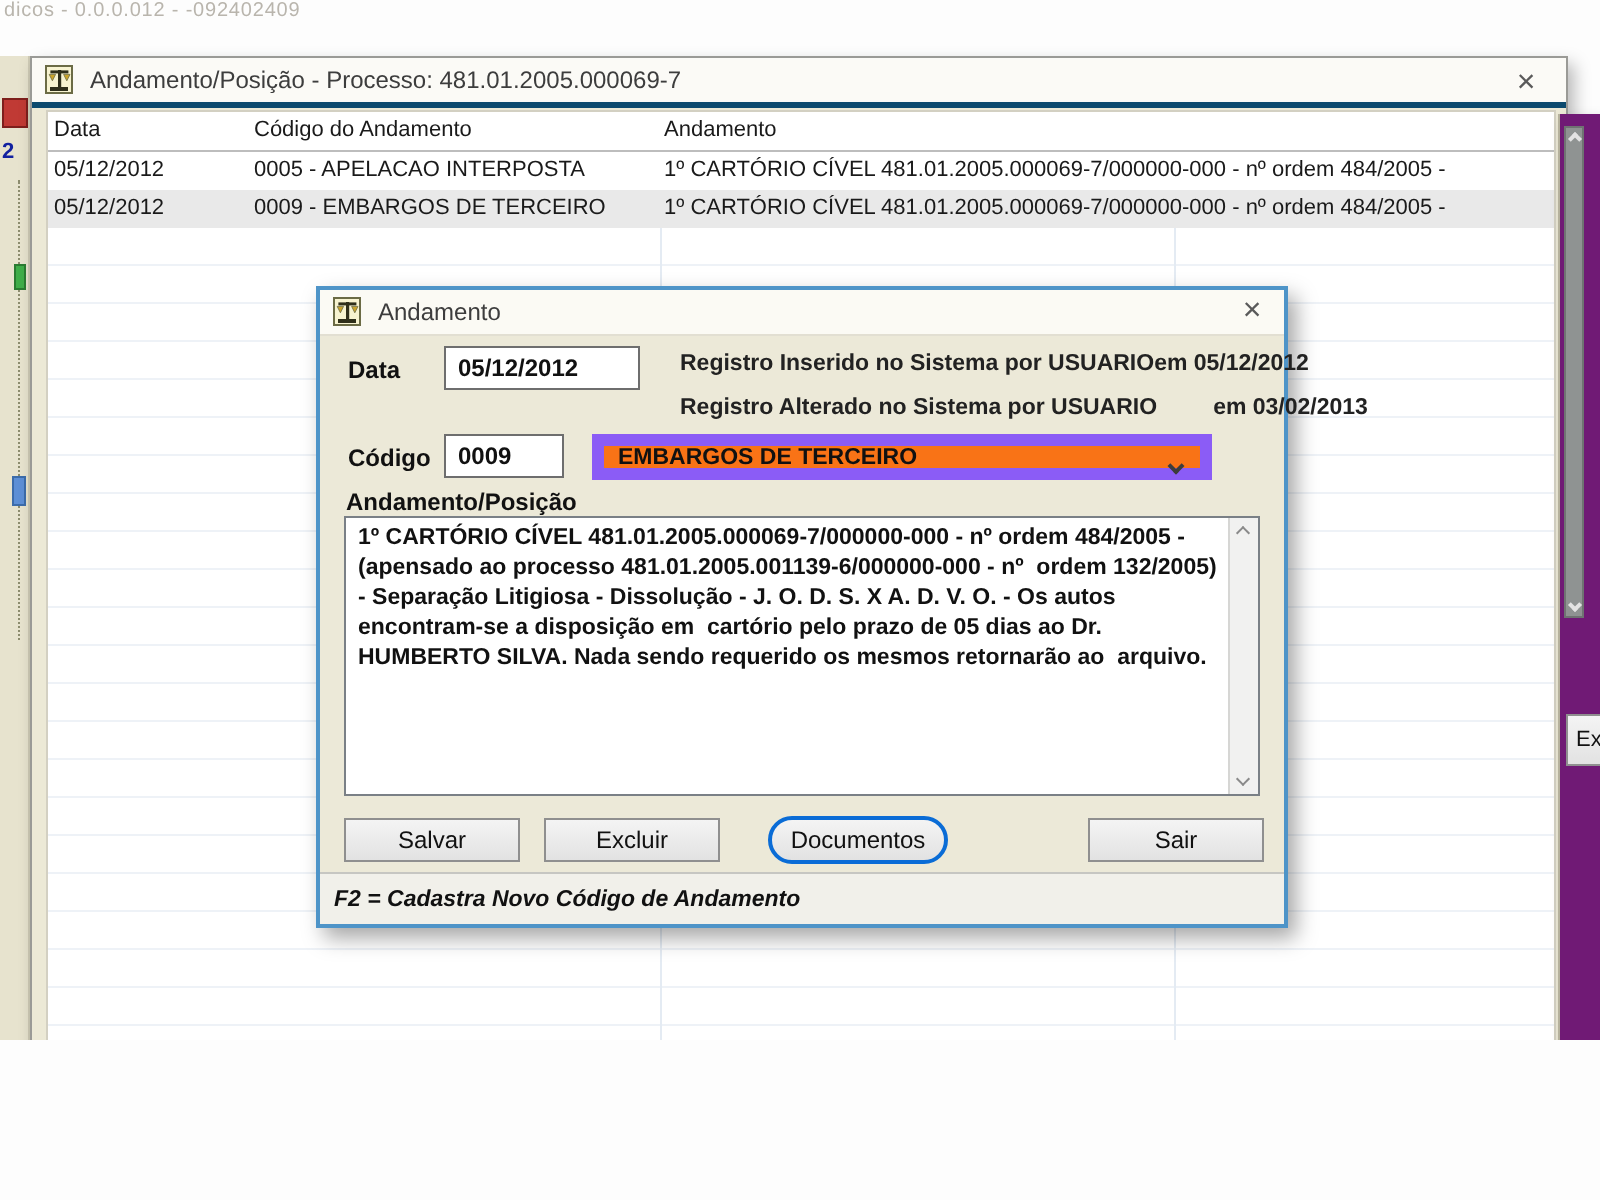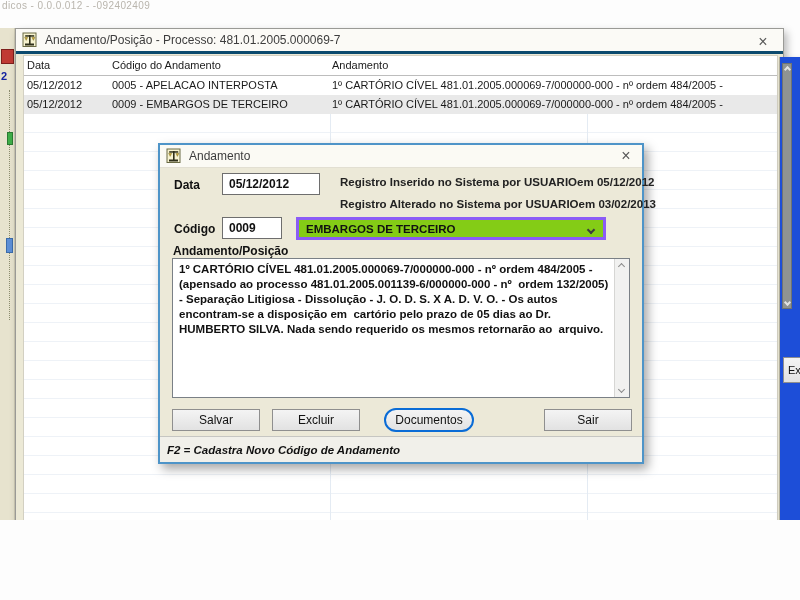--- a/index.html
+++ b/index.html
@@ -42,31 +42,31 @@
     display:flex; align-items:center; justify-content:center; font-size:16px;
     color:#5a5a5a; cursor:pointer; }
 
   .table-area { position:absolute; left:7px; top:26px; width:755px; bottom:49px;
     background:#ffffff; border:1px solid #d3d0c2; overflow:hidden; }
   .thead { position:relative; height:20px; border-bottom:1px solid #bdbdbd; background:#fff; }
   .thead span { position:absolute; top:3px; font-size:11px; color:#1a1a1a; }
   .trow { position:relative; height:19px; background:#fff; }
   .trow.sel { background:#e9e9e9; }
   .trow span { position:absolute; top:3px; font-size:11px; color:#1a1a1a; white-space:nowrap; }
-  .c0 { left:3px; } .c1 { left:88px; } .c2 { left:308px; }
+  .c0 { left:3px; } .c1 { left:103px; } .c2 { left:308px; }
   .table-empty { position:absolute; left:0; right:0; top:58px; bottom:0;
     background:repeating-linear-gradient(to bottom, #ffffff 0 18px, #eef2f7 18px 19px); }
   .vsep { position:absolute; top:58px; bottom:0; width:0; border-left:1px solid #e4ebf3; }
 
   .bottom-strip { position:absolute; left:0; right:0; bottom:0; height:49px;
     background:#e9e6d1; border-top:1px solid #cfcbb6; }
 
   
   .right-strip { position:absolute; left:779px; top:57px; width:21px; height:492px;
-    background:#1d4ed8; border-left:1px solid #b5b19c; box-shadow:3px 3px 6px rgba(0,0,0,.25); }
+    background:#701a75; border-left:1px solid #b5b19c; box-shadow:3px 3px 6px rgba(0,0,0,.25); }
   .right-scroll { position:absolute; left:2px; top:6px; width:10px; height:246px;
     background:#8f9392; border:1px solid #6f7372; }
   .right-scroll .notch { position:absolute; left:2px; width:5px; height:5px;
     border-right:2px solid #e3e3e3; border-bottom:2px solid #e3e3e3; }
   .right-scroll .n-top { top:3px; transform:rotate(-135deg); }
   .right-scroll .n-bot { bottom:3px; transform:rotate(45deg); }
   .ex-btn { left:3px; top:300px; width:40px; height:26px; justify-content:flex-start;
     padding-left:4px; font-size:11px; }
 
   
@@ -75,21 +75,21 @@
   .modal .titlebar { height:23px; background:#fbfaf4; border-bottom:1px solid #e2dfd2; }
   .modal .close-x { top:1px; right:6px; }
   .flabel { position:absolute; font-size:12px; font-weight:bold; color:#111; }
   .field { position:absolute; background:#fff; border:1px solid #6e6e6e;
     font-family:"Liberation Sans",sans-serif; font-size:12px; font-weight:bold; color:#111;
     padding:2px 6px; }
   .reg-line { position:absolute; left:180px; right:12px; display:flex;
     justify-content:space-between; font-size:11.5px; font-weight:bold; color:#222;
     white-space:nowrap; }
   .dropdown { position:absolute; left:136px; top:72px; width:310px; height:23px;
-    background:#84cc16; border:3px solid #8b5cf6; display:flex; align-items:center;
+    background:#f97316; border:6px solid #8b5cf6; display:flex; align-items:center;
     padding:0 22px 0 7px; font-size:11.5px; font-weight:bold; color:#111; cursor:pointer; }
   .chev { position:absolute; right:9px; top:7px; width:6px; height:6px;
     border-right:2px solid #3c3c3c; border-bottom:2px solid #3c3c3c; transform:rotate(45deg); }
   .txt-wrap { position:absolute; left:12px; top:113px; width:458px; height:140px;
     background:#fff; border:1px solid #7a8086; }
   .txt-wrap textarea { position:absolute; left:0; top:0; width:441px; height:138px;
     border:none; outline:none; resize:none; background:#fff; overflow:hidden;
     font-family:"Liberation Sans",sans-serif; font-size:11.5px; font-weight:bold;
     line-height:1.3; color:#111; padding:3px 4px 3px 6px; }
   .vscroll { position:absolute; right:0; top:0; width:15px; height:138px;
@@ -187,21 +187,21 @@
     </div>
     <div class="close-x">×</div>
 
     <div class="flabel" style="left:14px; top:33px;">Data</div>
     <input class="field" style="left: 62px; top: 28px; width: 98px; height: 22px;" value="05/12/2012">
 
     <div class="reg-line" style="top:31px;">
       <span>Registro Inserido no Sistema por USUARIO</span>
       <span>em 05/12/2012</span>
     </div>
-    <div class="reg-line" style="top:53px;">
+    <div class="reg-line" style="top:53px;gap:28px;">
       <span>Registro Alterado no Sistema por USUARIO</span>
       <span>em 03/02/2013</span>
     </div>
 
     <div class="flabel" style="left:14px; top:77px;">Código</div>
     <input class="field" style="left: 62px; top: 72px; width: 60px; height: 22px;" value="0009">
     <div class="dropdown">
       <span>EMBARGOS DE TERCEIRO</span>
       <div class="chev"></div>
     </div>

